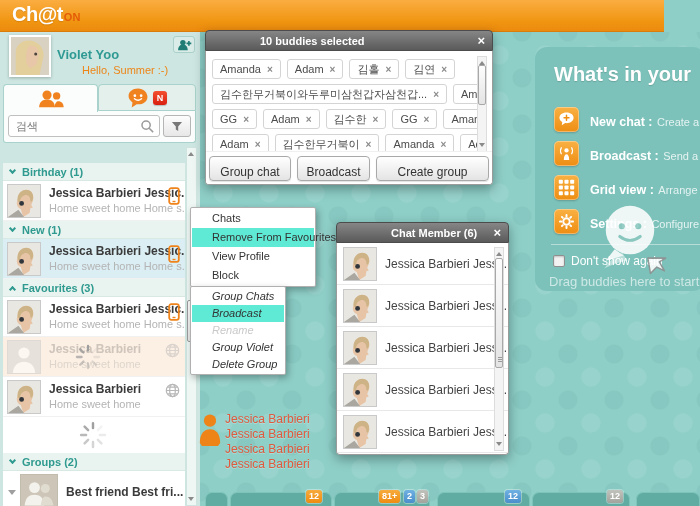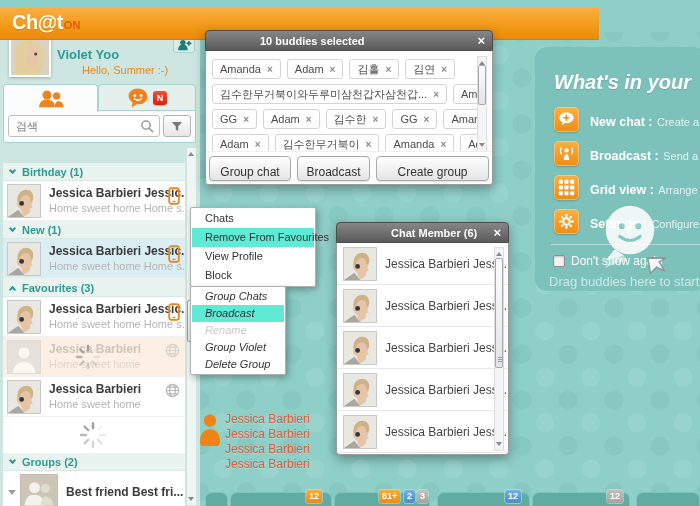--- a/index.html
+++ b/index.html
@@ -1,21 +1,21 @@
 <!DOCTYPE html>
 <html><head>
 <meta charset="utf-8">
 <style>
   html,body{margin:0;padding:0;background:#555;}
   *{box-sizing:border-box;font-family:"Liberation Sans",sans-serif;}
   .stage{position:relative;width:700px;height:506px;overflow:hidden;background:#8ecfc8;margin:0 auto;}
   .defs{position:absolute;width:0;height:0;}
 
   
-  .appbar{position:absolute;left:0;top:8px;width:599px;height:32px;
+  .appbar{position:absolute;left:0;top:0;width:664px;height:32px;
     background:linear-gradient(#fbad41,#f09511 70%,#ec8a0e);border-bottom:1px solid #d87c0c;z-index:4;padding-left:17px;}
   .logo{position:absolute;left:12px;top:3px;}
   .logo-main{font-size:20px;font-weight:bold;color:#fff;letter-spacing:-.5px;text-shadow:0 1px 1px rgba(0,0,0,.12);}
   .logo-sub{font-size:11px;font-weight:bold;color:#e45c08;margin-left:1px;}
 
   
   .sidebar{position:absolute;left:0;top:32px;width:200px;height:474px;background:#cde6e1;z-index:2;}
   .add-buddy{position:absolute;left:173px;top:4px;width:22px;height:17px;background:#d9ece8;
     border:1px solid #a9d0c9;border-radius:3px;padding:0;display:flex;align-items:center;justify-content:center;}
   .add-buddy svg{width:15px;height:12px;}
@@ -81,22 +81,22 @@
   .grip i{display:block;height:1px;background:#9a9a9a;margin-bottom:1px;}
 
   
   .main-bg{position:absolute;left:200px;top:32px;width:500px;height:474px;background:#8ecfc8;
     background-image:radial-gradient(circle,rgba(255,255,255,.09) 0 9px,transparent 10px),
                      radial-gradient(circle,rgba(0,80,70,.05) 0 9px,transparent 10px);
     background-size:46px 46px;background-position:0 0,23px 23px;z-index:0;}
 
   
   .rpanel{position:absolute;left:535px;top:47px;width:170px;height:244px;background:#7cc2ba;border-radius:12px;z-index:1;}
-  .rp-heading{position:absolute;left:19px;top:24px;font-size:20px;font-weight:bold;color:#fff;
-    text-shadow:0 1px 1px rgba(0,0,0,.15);white-space:nowrap;font-style:italic;}
+  .rp-heading{position:absolute;left:19px;top:16px;font-size:20px;font-weight:bold;color:#fff;
+    text-shadow:0 1px 1px rgba(0,0,0,.15);white-space:nowrap;}
   .rp-item{position:absolute;left:19px;height:26px;white-space:nowrap;}
   .rp-i1{top:60px;} .rp-i2{top:94px;} .rp-i3{top:128px;} .rp-i4{top:162px;}
   .rp-icon{position:absolute;left:0;top:0;width:25px;height:25px;border-radius:5px;
     background:linear-gradient(#f9b143,#ee8d12);box-shadow:inset 0 0 0 1px rgba(255,255,255,.35),0 1px 2px rgba(0,0,0,.2);
     display:flex;align-items:center;justify-content:center;}
   .rp-icon svg{width:17px;height:17px;}
   .rp-text{position:absolute;left:36px;top:5px;white-space:nowrap;}
   .rp-label{font-size:12.5px;font-weight:bold;color:#fff;}
   .rp-desc{font-size:11px;color:rgba(255,255,255,.8);}
   .rp-divider{position:absolute;left:16px;top:197px;width:150px;height:1px;background:rgba(255,255,255,.45);}
@@ -125,21 +125,21 @@
   .pthumb{position:absolute;left:0;top:8px;width:8px;height:40px;background:linear-gradient(#fdfdfd,#e4e4e4);
     border:1px solid #a8a8a8;border-radius:2px;}
   .btn-bar{position:absolute;left:0;right:0;bottom:0;height:33px;background:#fff;border-top:1px solid #f0f0f0;}
   .pbtn{position:absolute;top:4px;height:25px;border:1px solid #a9a9a9;border-radius:4px;
     background:linear-gradient(#ffffff,#e4e4e4);font-size:12px;color:#333;box-shadow:0 1px 1px rgba(0,0,0,.12);padding:8px;}
   .btn-gc{left:3px;width:82px;} .btn-bc{left:91px;width:73px;} .btn-cg{left:170px;width:113px;}
 
   
   .menu{position:absolute;background:#fff;border:1px solid #b0b0b0;border-radius:2px;z-index:6;
     box-shadow:2px 3px 7px rgba(0,0,0,.3);list-style:none;margin:0;padding:1px;}
-  .menu li{height:19px;line-height:19px;padding-left:13px;font-size:11px;color:#333;white-space:nowrap;}
+  .menu li{height:19px;line-height:19px;padding-left:20px;font-size:11px;color:#333;white-space:nowrap;}
   .menu li.hl{background:#5eead4;}
   .menu li.disabled{color:#c9c9c9;}
   .menu1{left:190px;top:207px;width:126px;}
   .menu2{left:190px;top:286px;width:96px;}
   .menu2 li{height:17px;line-height:17px;font-style:italic;}
 
   
   .p-members{left:336px;top:222px;width:173px;}
   .p-members .p-body{height:212px;}
   .member-row{position:relative;height:42px;border-bottom:1px solid #e8e8e8;}

